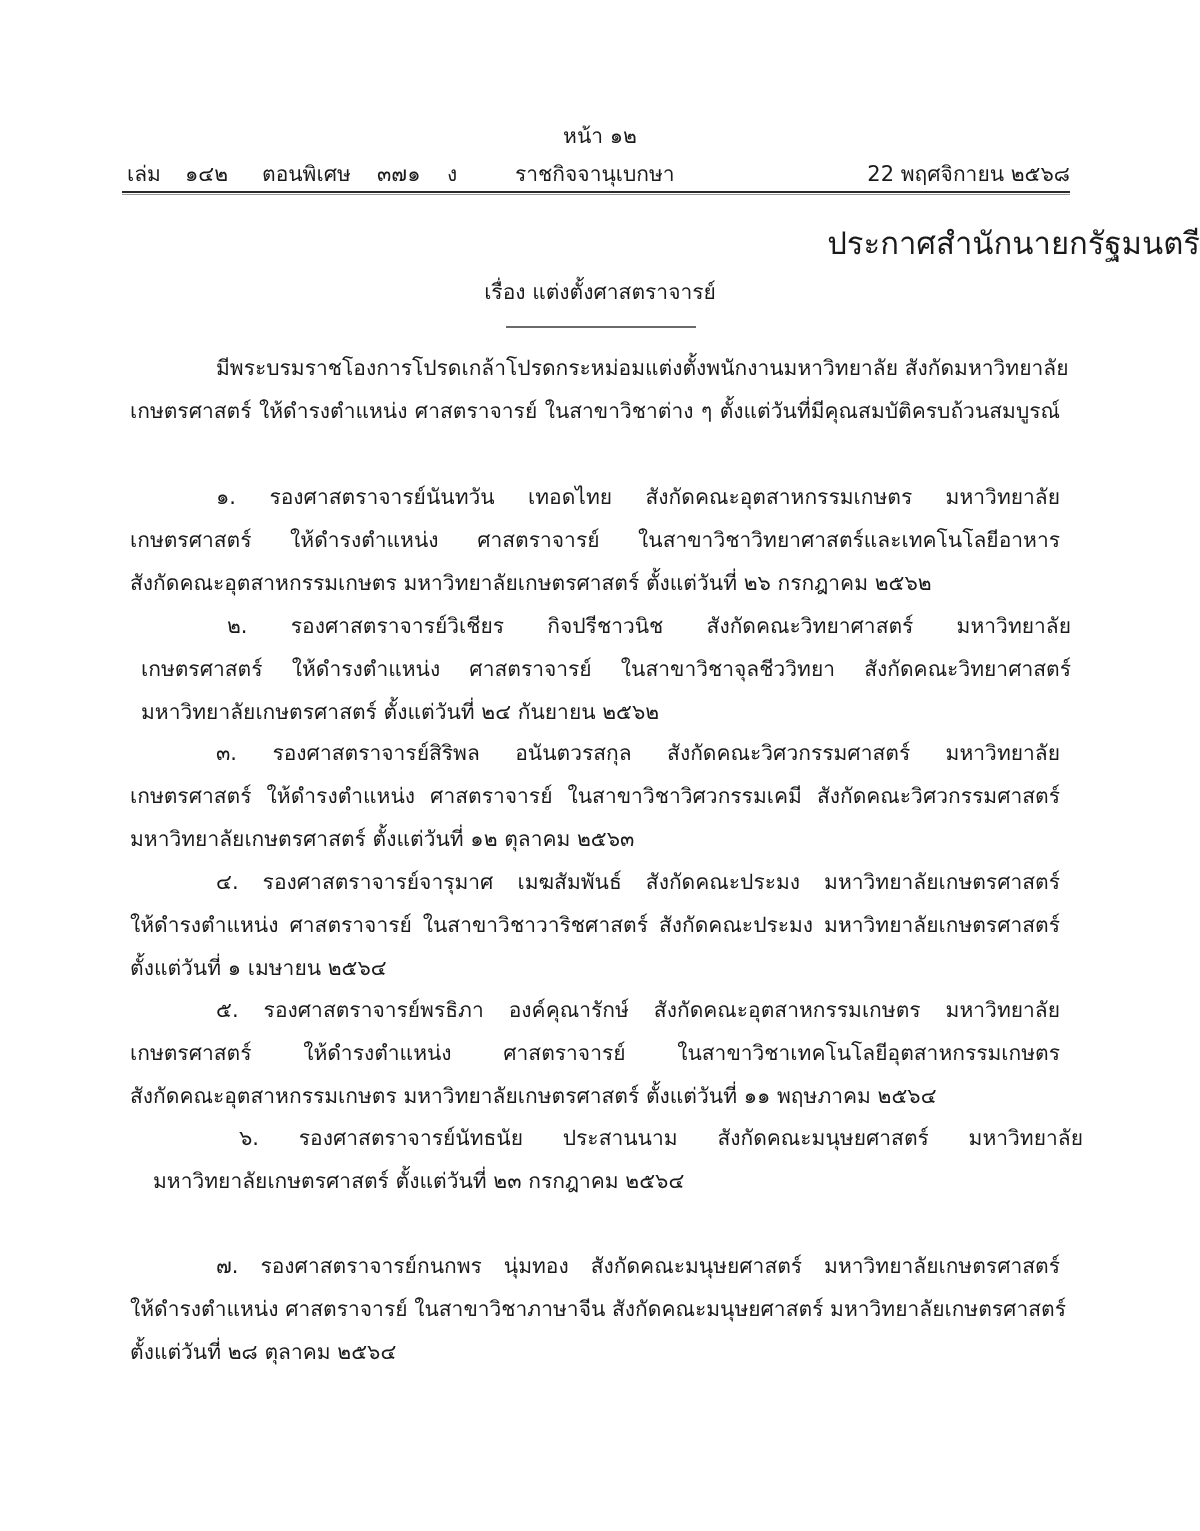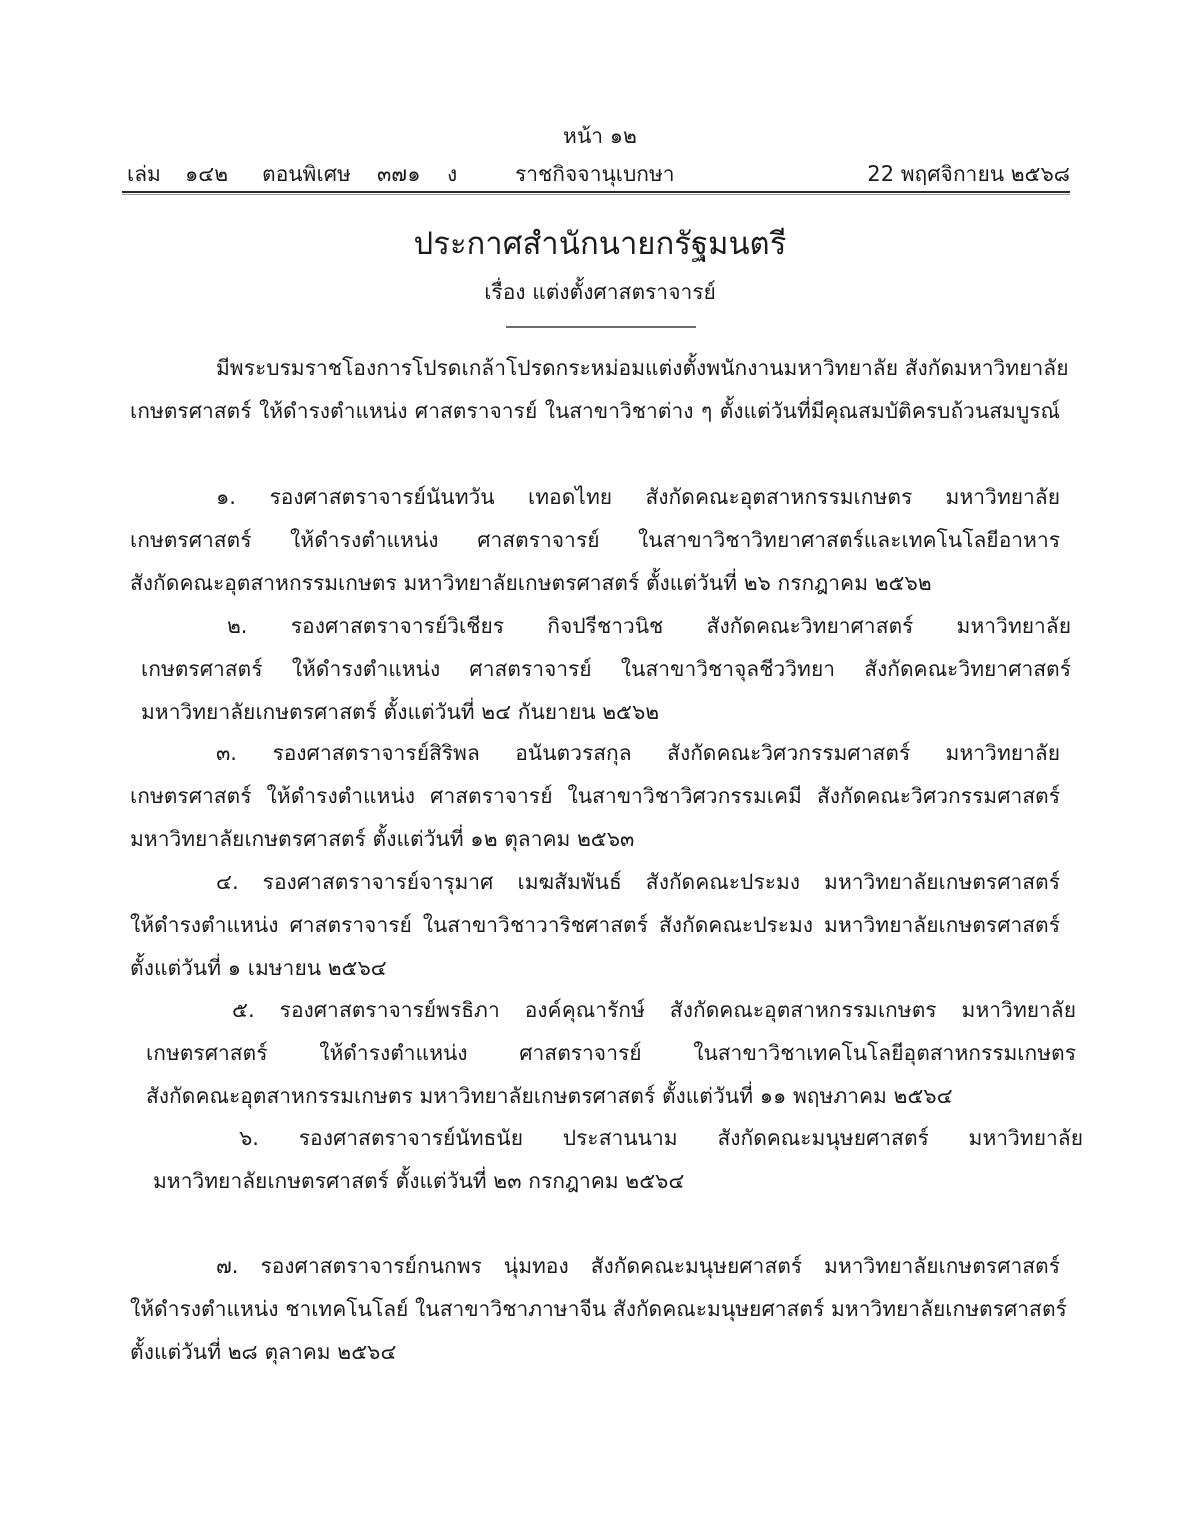--- a/index.html
+++ b/index.html
@@ -66,21 +66,21 @@
       left: 122px;
       width: 948px;
       height: 1px;
       background: #9a9a9a;
     }
     .doc-title {
       position: absolute;
       top: 220px;
       left: 0;
       width: 1200px;
-      text-align: center;
+      text-align: right;
       font-size: 31px;
       line-height: 46px;
     }
     .doc-subject {
       position: absolute;
       top: 275px;
       left: 0;
       width: 1200px;
       text-align: center;
       font-size: 21px;
@@ -160,30 +160,30 @@
     <span class="line">เกษตรศาสตร์  ให้ดำรงตำแหน่ง  ศาสตราจารย์  ในสาขาวิชาวิศวกรรมเคมี  สังกัดคณะวิศวกรรมศาสตร์</span>
     <span class="line last">มหาวิทยาลัยเกษตรศาสตร์  ตั้งแต่วันที่  ๑๒  ตุลาคม  ๒๕๖๓</span>
   </div>
 
   <div class="body-text" style="top: 861px;">
     <span class="line indent">๔.  รองศาสตราจารย์จารุมาศ  เมฆสัมพันธ์  สังกัดคณะประมง  มหาวิทยาลัยเกษตรศาสตร์</span>
     <span class="line">ให้ดำรงตำแหน่ง  ศาสตราจารย์  ในสาขาวิชาวาริชศาสตร์  สังกัดคณะประมง  มหาวิทยาลัยเกษตรศาสตร์</span>
     <span class="line last">ตั้งแต่วันที่  ๑  เมษายน  ๒๕๖๔</span>
   </div>
 
-  <div class="body-text" style="top: 989px; margin-left: 16px;">
+  <div class="body-text" style="top: 989px;">
     <span class="line indent">๕.  รองศาสตราจารย์พรธิภา  องค์คุณารักษ์  สังกัดคณะอุตสาหกรรมเกษตร  มหาวิทยาลัย</span>
     <span class="line">เกษตรศาสตร์  ให้ดำรงตำแหน่ง  ศาสตราจารย์  ในสาขาวิชาเทคโนโลยีอุตสาหกรรมเกษตร</span>
     <span class="line last">สังกัดคณะอุตสาหกรรมเกษตร  มหาวิทยาลัยเกษตรศาสตร์  ตั้งแต่วันที่  ๑๑  พฤษภาคม  ๒๕๖๔</span>
   </div>
 
   <div class="body-text" style="top: 1117px; margin-left: 23px;">
     <span class="line indent">๖.  รองศาสตราจารย์นัทธนัย  ประสานนาม  สังกัดคณะมนุษยศาสตร์  มหาวิทยาลัย</span>
     <span class="line last">มหาวิทยาลัยเกษตรศาสตร์  ตั้งแต่วันที่  ๒๓  กรกฎาคม  ๒๕๖๔</span>
   </div>
 
   <div class="body-text" style="top: 1245px;">
     <span class="line indent">๗.  รองศาสตราจารย์กนกพร  นุ่มทอง  สังกัดคณะมนุษยศาสตร์  มหาวิทยาลัยเกษตรศาสตร์</span>
-    <span class="line">ให้ดำรงตำแหน่ง  ชาเทคโนโลย์  ในสาขาวิชาภาษาจีน  สังกัดคณะมนุษยศาสตร์  มหาวิทยาลัยเกษตรศาสตร์</span>
+    <span class="line">ให้ดำรงตำแหน่ง  ศาสตราจารย์  ในสาขาวิชาภาษาจีน  สังกัดคณะมนุษยศาสตร์  มหาวิทยาลัยเกษตรศาสตร์</span>
     <span class="line last">ตั้งแต่วันที่  ๒๘  ตุลาคม  ๒๕๖๔</span>
   </div>
 
 </div>
 
 </body></html>

